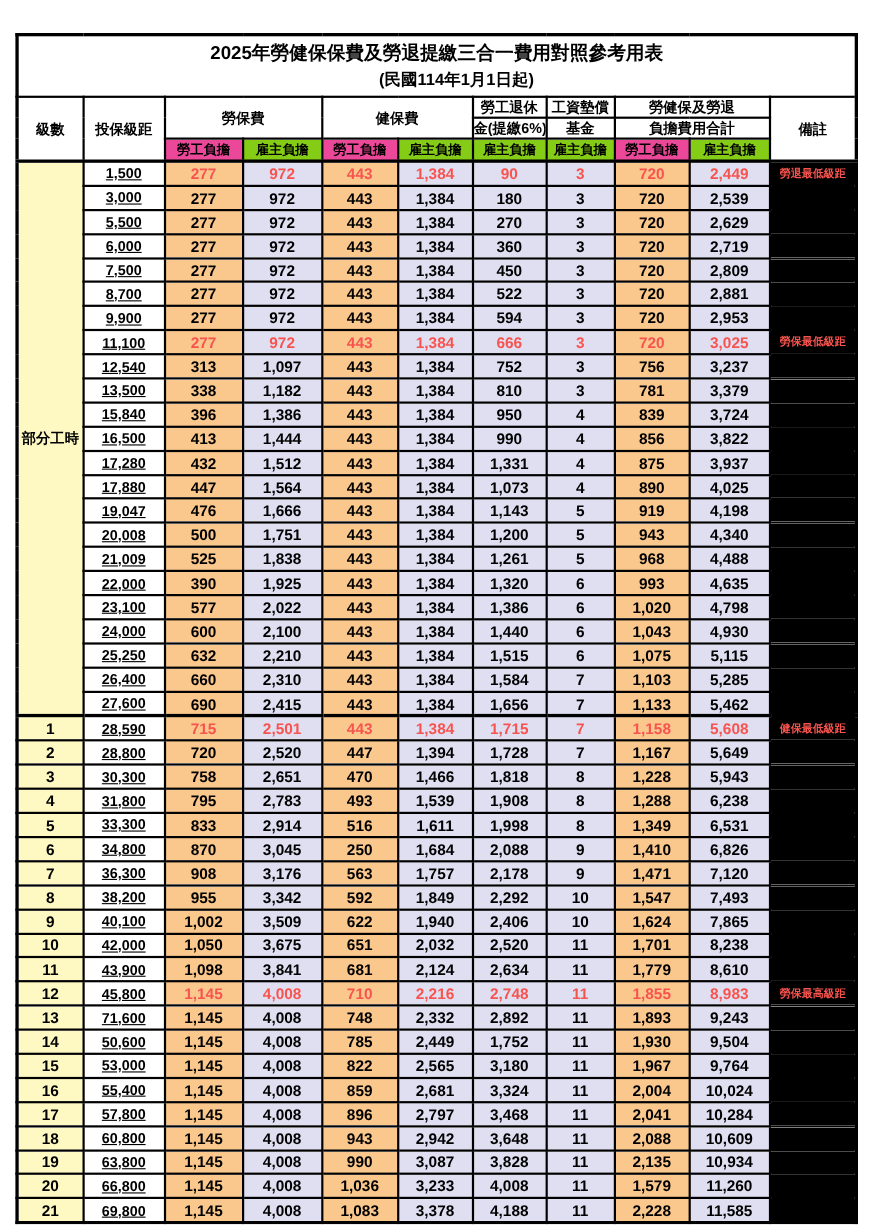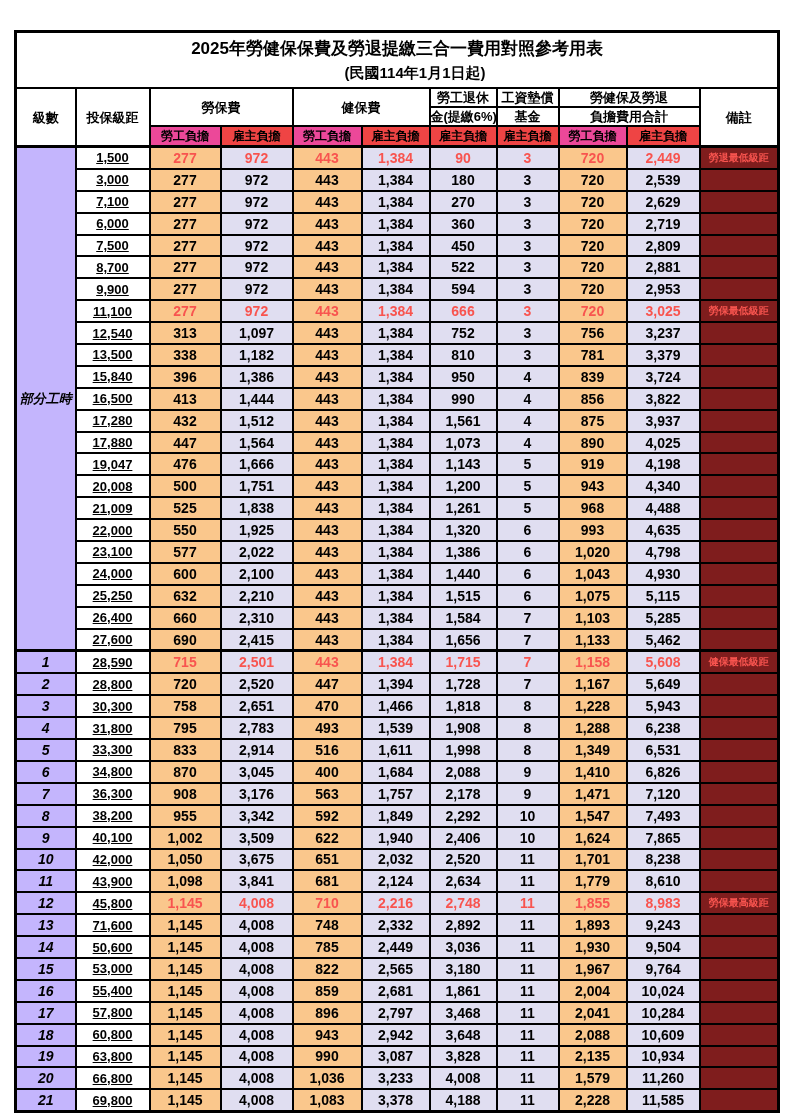--- a/index.html
+++ b/index.html
@@ -7,28 +7,28 @@
   .sheet{width:763px;margin:30px 0 0 14px;}
   table{border-collapse:collapse;table-layout:fixed;width:763px;border:3px solid #000;}
   th,td{border:2px solid #000;text-align:center;padding:0;overflow:hidden;white-space:nowrap;vertical-align:middle;}
   .title-cell{height:54px;background:#fff;}
   .title-line1{font-size:17px;font-weight:700;line-height:26px;}
   .title-line2{font-size:15px;font-weight:700;line-height:22px;padding-left:36px;}
   thead th{font-size:13px;font-weight:700;height:17px;line-height:17px;background:#fff;}
   thead tr.subhead th{font-size:12px;height:18px;}
   thead{border-bottom:3px solid #000;}
   .emp-h{background:#ec4899;}
-  .er-h{background:#ef4444;}
+  .er-h{background:#84cc16;}
   tbody td{height:19.9px;font-size:14px;font-weight:600;}
-  .c-level{font-size:14px;background:#c4b5fd;font-style:italic;}
+  .c-level{font-size:14px;background:#fef9c3;}
   .c-level.pt{font-size:13px;}
   .c-bracket{font-size:13px;font-weight:700;background:#fff;text-decoration:underline;}
   .emp{background:#FAC78C;}
   .er{background:#E0DEF1;}
-  .c-remark{font-size:10px;font-weight:700;color:#F8544F;background:#7f1d1d;}
+  .c-remark{font-size:10px;font-weight:700;color:#F8544F;background:#000000;}
   .red-row .emp,.red-row .er{color:#F8544F;}
   .section-start td{border-top:3px solid #000;}
 </style>
 </head>
 <body>
 
 <div class="sheet">
   <table>
     <colgroup>
       <col style="width:60px">
@@ -96,21 +96,21 @@
           <td class="er">972</td>
           <td class="emp">443</td>
           <td class="er">1,384</td>
           <td class="er">180</td>
           <td class="er">3</td>
           <td class="emp">720</td>
           <td class="er">2,539</td>
           <td class="c-remark"></td>
         </tr>
         <tr>
-          <td class="c-bracket">7,100</td>
+          <td class="c-bracket">5,500</td>
           <td class="emp">277</td>
           <td class="er">972</td>
           <td class="emp">443</td>
           <td class="er">1,384</td>
           <td class="er">270</td>
           <td class="er">3</td>
           <td class="emp">720</td>
           <td class="er">2,629</td>
           <td class="c-remark"></td>
         </tr>
@@ -221,21 +221,21 @@
           <td class="emp">856</td>
           <td class="er">3,822</td>
           <td class="c-remark"></td>
         </tr>
         <tr>
           <td class="c-bracket">17,280</td>
           <td class="emp">432</td>
           <td class="er">1,512</td>
           <td class="emp">443</td>
           <td class="er">1,384</td>
-          <td class="er">1,561</td>
+          <td class="er">1,331</td>
           <td class="er">4</td>
           <td class="emp">875</td>
           <td class="er">3,937</td>
           <td class="c-remark"></td>
         </tr>
         <tr>
           <td class="c-bracket">17,880</td>
           <td class="emp">447</td>
           <td class="er">1,564</td>
           <td class="emp">443</td>
@@ -277,21 +277,21 @@
           <td class="emp">443</td>
           <td class="er">1,384</td>
           <td class="er">1,261</td>
           <td class="er">5</td>
           <td class="emp">968</td>
           <td class="er">4,488</td>
           <td class="c-remark"></td>
         </tr>
         <tr>
           <td class="c-bracket">22,000</td>
-          <td class="emp">550</td>
+          <td class="emp">390</td>
           <td class="er">1,925</td>
           <td class="emp">443</td>
           <td class="er">1,384</td>
           <td class="er">1,320</td>
           <td class="er">6</td>
           <td class="emp">993</td>
           <td class="er">4,635</td>
           <td class="c-remark"></td>
         </tr>
         <tr>
@@ -417,21 +417,21 @@
           <td class="er">8</td>
           <td class="emp">1,349</td>
           <td class="er">6,531</td>
           <td class="c-remark"></td>
         </tr>
         <tr>
           <td class="c-level">6</td>
           <td class="c-bracket">34,800</td>
           <td class="emp">870</td>
           <td class="er">3,045</td>
-          <td class="emp">400</td>
+          <td class="emp">250</td>
           <td class="er">1,684</td>
           <td class="er">2,088</td>
           <td class="er">9</td>
           <td class="emp">1,410</td>
           <td class="er">6,826</td>
           <td class="c-remark"></td>
         </tr>
         <tr>
           <td class="c-level">7</td>
           <td class="c-bracket">36,300</td>
@@ -523,21 +523,21 @@
           <td class="er">9,243</td>
           <td class="c-remark"></td>
         </tr>
         <tr>
           <td class="c-level">14</td>
           <td class="c-bracket">50,600</td>
           <td class="emp">1,145</td>
           <td class="er">4,008</td>
           <td class="emp">785</td>
           <td class="er">2,449</td>
-          <td class="er">3,036</td>
+          <td class="er">1,752</td>
           <td class="er">11</td>
           <td class="emp">1,930</td>
           <td class="er">9,504</td>
           <td class="c-remark"></td>
         </tr>
         <tr>
           <td class="c-level">15</td>
           <td class="c-bracket">53,000</td>
           <td class="emp">1,145</td>
           <td class="er">4,008</td>
@@ -549,21 +549,21 @@
           <td class="er">9,764</td>
           <td class="c-remark"></td>
         </tr>
         <tr>
           <td class="c-level">16</td>
           <td class="c-bracket">55,400</td>
           <td class="emp">1,145</td>
           <td class="er">4,008</td>
           <td class="emp">859</td>
           <td class="er">2,681</td>
-          <td class="er">1,861</td>
+          <td class="er">3,324</td>
           <td class="er">11</td>
           <td class="emp">2,004</td>
           <td class="er">10,024</td>
           <td class="c-remark"></td>
         </tr>
         <tr>
           <td class="c-level">17</td>
           <td class="c-bracket">57,800</td>
           <td class="emp">1,145</td>
           <td class="er">4,008</td>

